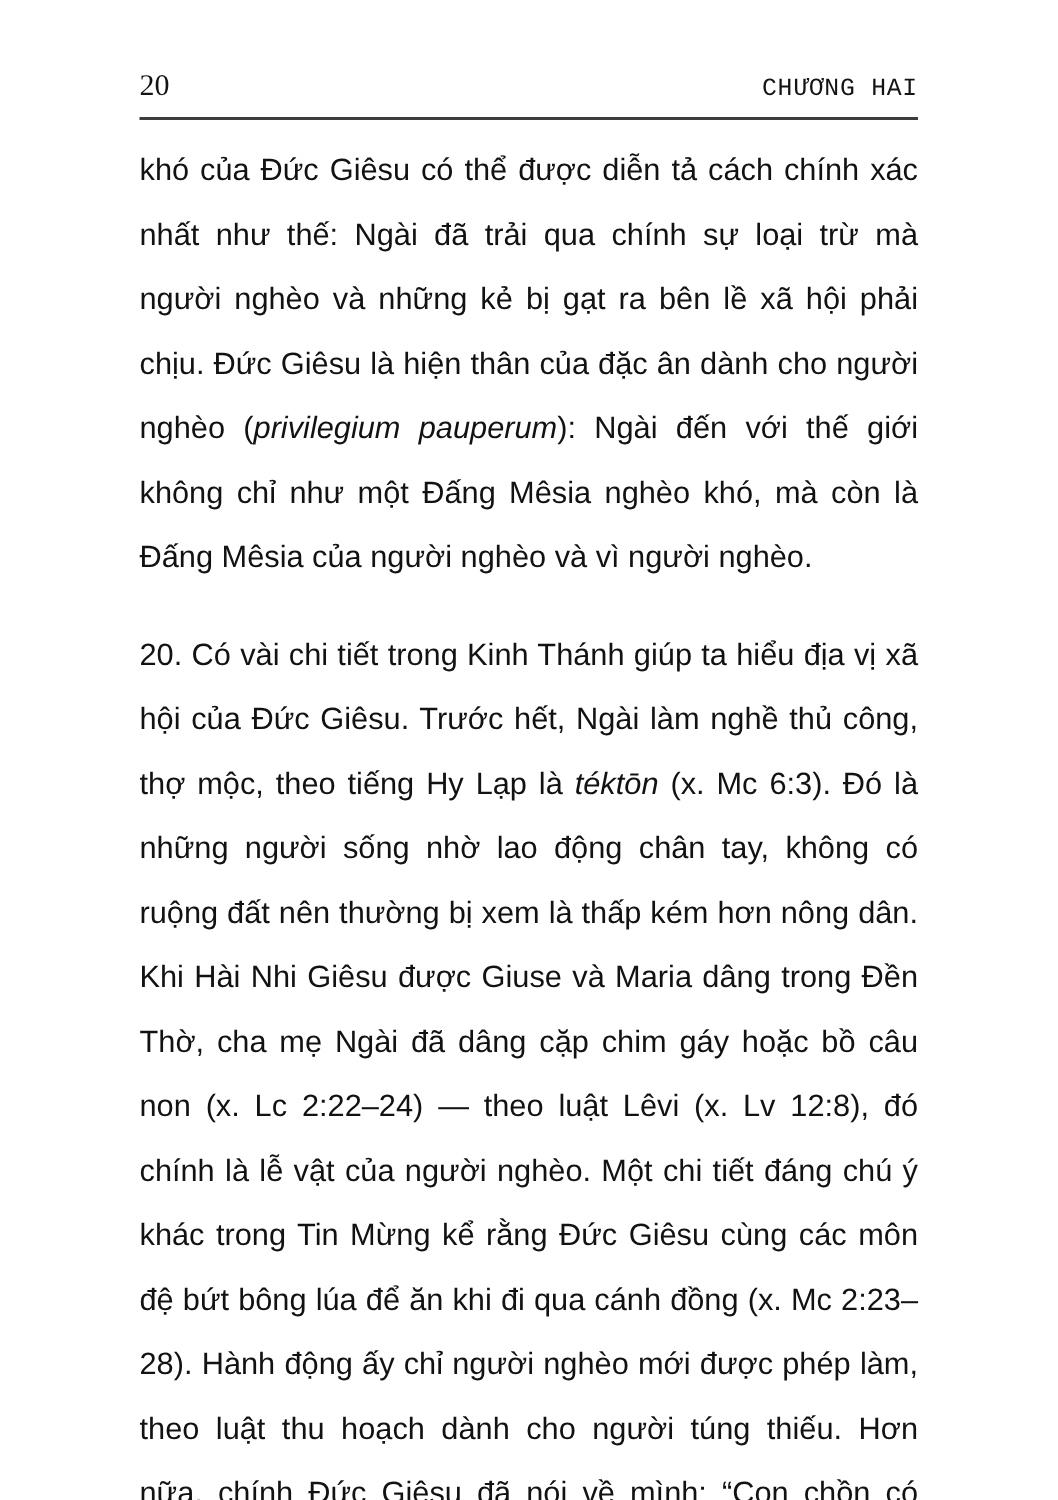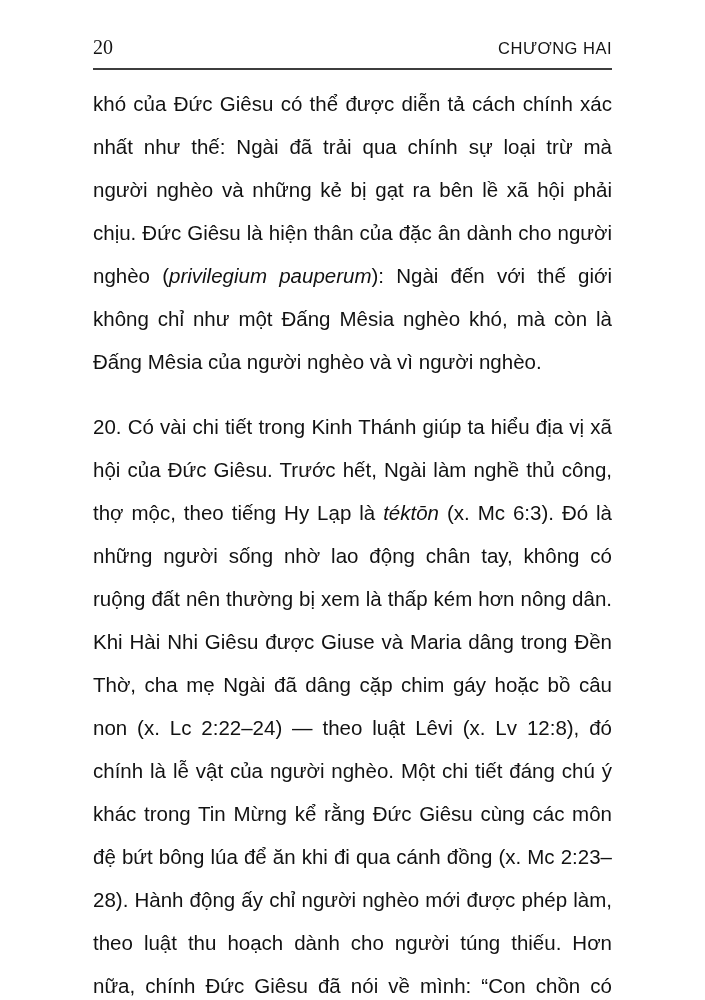--- a/index.html
+++ b/index.html
@@ -11,32 +11,32 @@
     position: relative;
     width: 705px;
     height: 1000px;
     background: #ffffff;
     overflow: hidden;
     box-sizing: border-box;
     color: #121212;
   }
   .running-header {
     margin: 0 93px;
-    padding-top: 36px;
+    padding-top: 46px;
     display: flex;
     justify-content: space-between;
     align-items: baseline;
   }
   .page-number {
     font-family: "Liberation Serif", "DejaVu Serif", serif;
     font-size: 20px;
     color: #141414;
   }
   .chapter-title {
-    font-family: Liberation Sans, sans-serif;
+    font-family: Liberation Mono, monospace;
     font-size: 16.5px;
     letter-spacing: 0.5px;
     color: #141414;
   }
   .header-rule {
     margin: 9px 93px 0 93px;
     border: none;
     border-top: 2px solid #3d3d3d;
     height: 0;
   }

